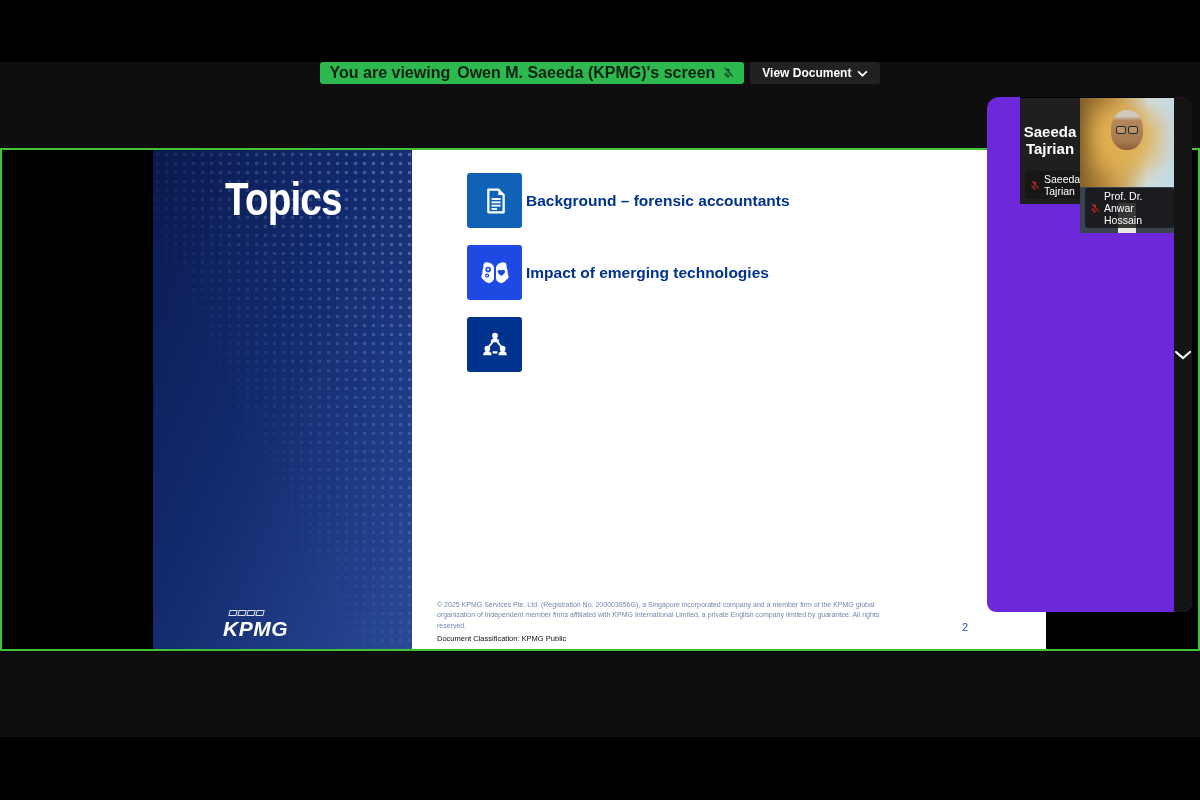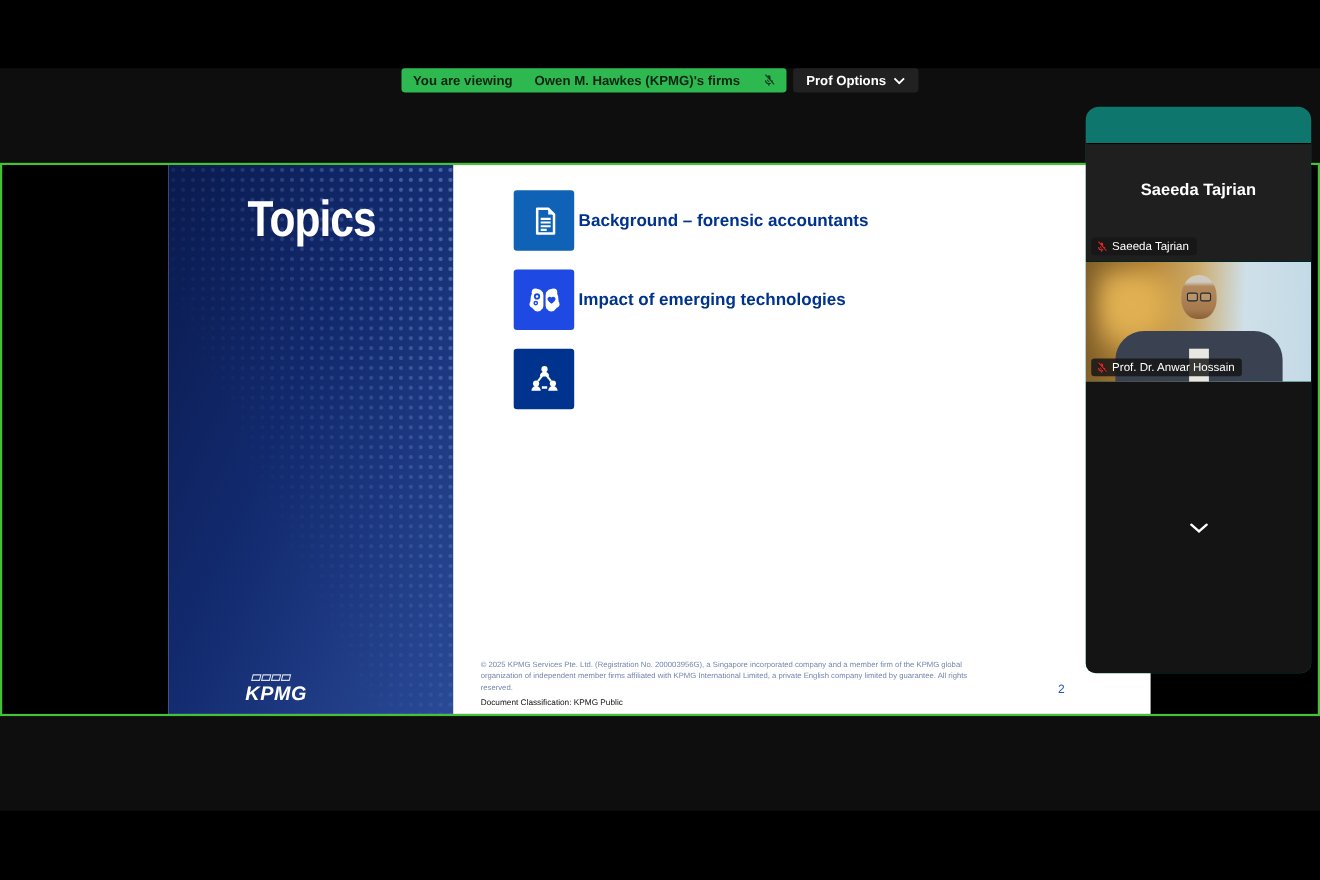--- a/index.html
+++ b/index.html
@@ -6,22 +6,22 @@
   html,body { width:1200px; height:800px; background:#000; overflow:hidden;
               font-family:"Liberation Sans", sans-serif; }
 
   
   .app { position:absolute; left:0; top:62px; width:1200px; height:675px; background:#0e0e0e; }
 
   
   .share-banner { position:absolute; top:0; left:0; right:0; height:22px;
                   display:flex; justify-content:center; gap:6px; z-index:40; }
   .share-pill { height:22px; background:#2db850; border-radius:3px; padding:0 10px;
-                display:flex; align-items:center; gap:20px;
-                font-size:12px; font-weight:700; color:#0d2413; }
+                display:flex; align-items:center; gap:7px;
+                font-size:16px; font-weight:700; color:#0d2413; }
   .share-pill .pre { font-weight:600; }
   .view-options-btn { height:22px; background:#212121; border-radius:3px; padding:0 12px;
                       display:flex; align-items:center; gap:6px; cursor:pointer;
                       font-size:12px; font-weight:700; color:#fff; }
 
   
   .screen-share { position:absolute; top:86px; left:0; width:1200px; height:503px;
                   background:#000; border:2px solid #42c234; }
 
   .slide { position:absolute; left:151px; top:0; width:893px; height:499px;
@@ -35,44 +35,44 @@
       background-size:9px 9px;
       -webkit-mask-image:linear-gradient(245deg, #000 5%, transparent 65%);
       mask-image:linear-gradient(245deg, #000 5%, transparent 65%); }
   .slide-title { position:absolute; left:72px; top:22px; color:#fff;
                  font-size:46px; font-weight:700; letter-spacing:-1px;
                  transform:scaleX(.84); transform-origin:left; }
   .kpmg-logo { position:absolute; left:70px; bottom:8px; color:#fff; }
   .kpmg-boxes { display:flex; gap:1px; margin-left:6px; margin-bottom:1px;
                 transform:skewX(-14deg); }
   .kpmg-boxes span { width:8px; height:6px; border:1px solid rgba(255,255,255,.85); }
-  .kpmg-word { font-size:18px; font-weight:700; font-style:italic; letter-spacing:.5px; }
+  .kpmg-word { font-size:21px; font-weight:700; font-style:italic; letter-spacing:.5px; }
 
   
   .slide-right { position:relative; flex:1; padding:23px 0 0 55px;
                  display:flex; flex-direction:column; gap:17px; }
   .topic-row { display:flex; align-items:center; gap:4px; }
   .topic-icon { width:55px; height:55px; border-radius:3px; flex:0 0 55px;
                 display:flex; align-items:center; justify-content:center; }
   .topic-label { font-size:15.5px; font-weight:700; color:#00338d; }
 
   .slide-footer { position:absolute; left:25px; bottom:6px; width:462px; }
   .footer-copy { font-size:7px; line-height:1.5; color:#7387ad; }
   .footer-class { margin-top:3px; font-size:7.5px; font-weight:400; color:#111; }
   .page-num { position:absolute; right:78px; bottom:16px; font-size:11px; color:#2456c4; }
 
   
   .sidebar { position:absolute; left:987px; top:97px; width:205px; height:515px;
-             background:#0f766e; border-radius:12px 12px 9px 9px; overflow:hidden;
-             display:flex; flex-direction:column; z-index:50; }
+             background:#6d28d9; border-radius:12px 12px 9px 9px; overflow:hidden;
+             display:flex; flex-direction:row; z-index:50; }
   .sidebar-header { height:33px; flex:0 0 33px; }
   .tile { position:relative; width:100%; overflow:hidden; border-top:1px solid #000; }
   .tile-saeeda  { height:107px; background:#1f1f1f; }
   .tile-owen    { height:119px; box-shadow:inset 0 0 0 2px rgba(185,180,76,.95); }
-  .tile-anwar   { height:110px;padding-left:48px; }
+  .tile-anwar   { height:136px;padding-left:48px; }
   .tile-faculty { height:114px; }
   .tile-center-name { position:absolute; left:0; right:0; top:40%; transform:translateY(-50%);
                       text-align:center; color:#fff; font-size:15px; font-weight:700; }
   .name-tag { position:absolute; left:5px; bottom:5px; display:flex; align-items:center; gap:4px;
               background:rgba(22,22,22,.85); border-radius:3px; padding:2px 7px 2px 4px;
               color:#fff; font-size:10.5px; z-index:5; }
   .name-tag.nomic { padding-left:7px; }
   .collapse-bar { flex:1; background:#141414; display:flex; align-items:center;
                   justify-content:center; cursor:pointer; }
 
@@ -133,33 +133,33 @@
   svg { display:block; }
 </style>
 </head>
 <body>
 
 <div class="app">
 
   <div class="share-banner">
     <div class="share-pill">
       <span class="pre">You are viewing</span>
-      <span>Owen M. Hawkes (KPMG)'s firms</span>
+      <span>Owen M. Saeeda (KPMG)'s screen</span>
       <span>
         <svg width="12" height="12" viewBox="0 0 16 16">
           <rect x="6" y="2" width="4" height="8" rx="2" fill="#123a1c"></rect>
           <path d="M4 8a4 4 0 0 0 8 0" stroke="#123a1c" stroke-width="1.4" fill="none"></path>
           <line x1="8" y1="12" x2="8" y2="14.5" stroke="#123a1c" stroke-width="1.4"></line>
           <line x1="3" y1="1.5" x2="13.5" y2="13.5" stroke="#2db850" stroke-width="2.4"></line>
           <line x1="3.8" y1="1" x2="14.3" y2="13" stroke="#123a1c" stroke-width="1.4"></line>
         </svg>
       </span>
     </div>
     <div class="view-options-btn">
-      <span>Prof Options</span>
+      <span>View Document</span>
       <span>
         <svg width="11" height="7" viewBox="0 0 12 8">
             <polyline points="1,1.5 6,6.5 11,1.5" fill="none" stroke="#fff" stroke-width="2"></polyline>
           </svg>
       </span>
     </div>
   </div>
 
   <div class="screen-share">
     <div class="slide">

